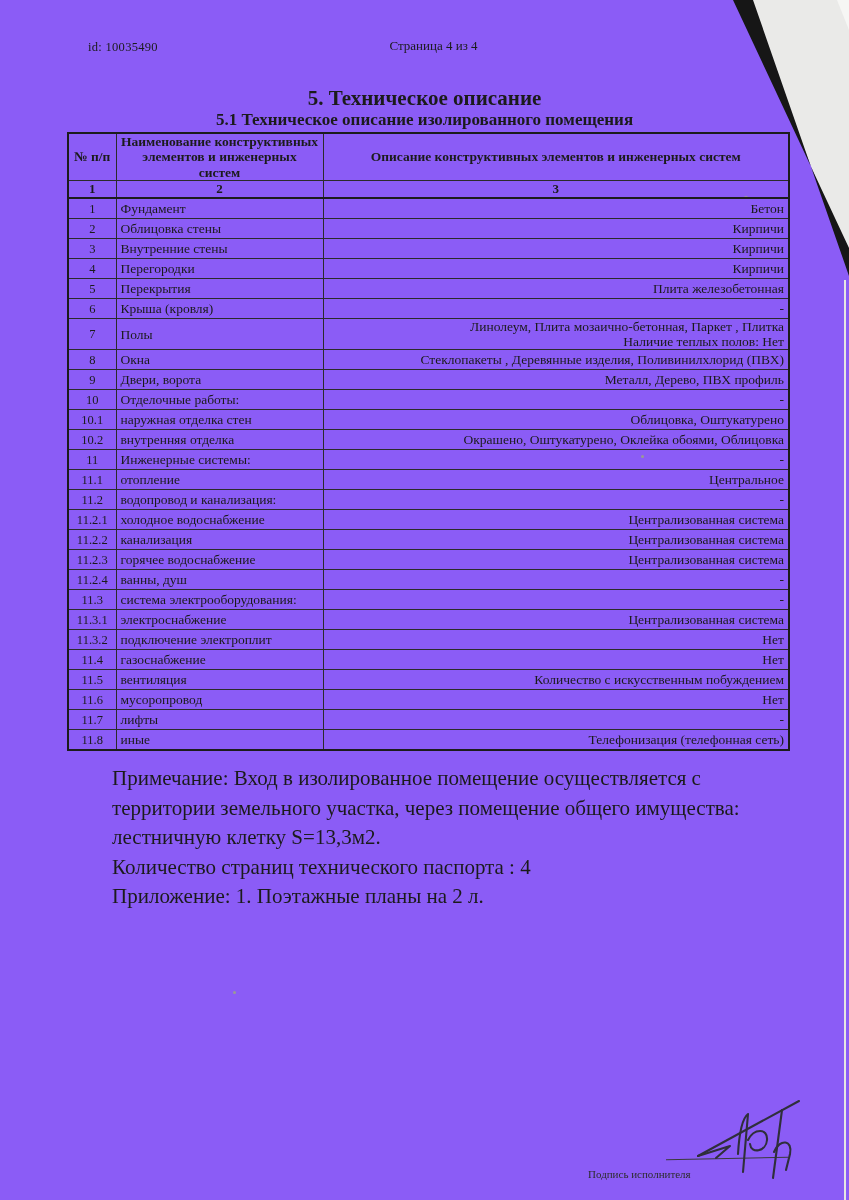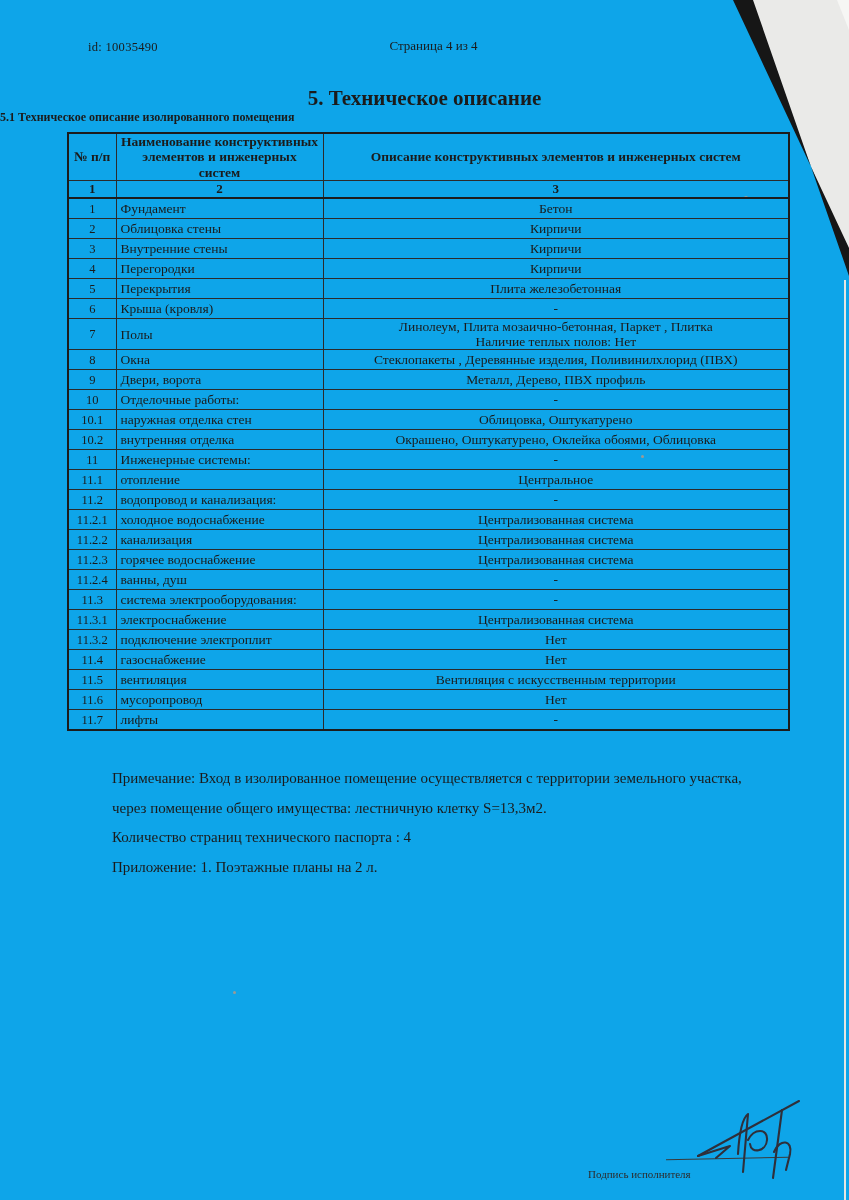--- a/index.html
+++ b/index.html
@@ -1,21 +1,21 @@
 <!DOCTYPE html>
 <html><head>
 <meta charset="utf-8">
 <style>
   html, body { margin: 0; padding: 0; background: #888; }
   .page {
     position: relative;
     width: 849px;
     height: 1200px;
     margin: 0 auto;
-    background: #0ea5e9;
+    background: #8b5cf6;
     overflow: hidden;
     font-family: "Liberation Serif", "DejaVu Serif", serif;
     color: #1b1b1b;
   }
 
   
   .corner-artifact {
     position: absolute;
     top: 0; right: 0;
     width: 120px; height: 300px;
@@ -52,21 +52,22 @@
     left: 0; top: 86px;
     width: 100%;
     text-align: center;
     font-size: 21px;
     font-weight: bold;
   }
   .title-2 {
     position: absolute;
     left: 0; top: 110px;
     width: 100%;
-    font-size: 12px;
+    text-align: center;
+    font-size: 17px;
     font-weight: bold;
   }
 
   
   table.tech {
     position: absolute;
     left: 67px; top: 132px;
     width: 723px;
     border-collapse: collapse;
     table-layout: fixed;
@@ -88,29 +89,29 @@
   table.tech thead td.idx {
     height: 16px;
     font-weight: bold;
     text-align: center;
     border-bottom: 2px solid #1c1c1c;
     font-size: 13px;
   }
   table.tech tbody td { height: 19px; line-height: 1.12; }
   td.c-num  { text-align: center; font-size: 12.5px; }
   td.c-name { text-align: left; padding-left: 5px; }
-  td.c-desc { text-align: center; }
+  td.c-desc { text-align: right; }
   td.c-desc div { display: block; }
 
   
   .notes {
     position: absolute;
     left: 112px; top: 764px;
     width: 660px;
-    font-size: 15px;
+    font-size: 21px;
     line-height: 29.5px;
   }
   .notes p { margin: 0; }
 
   
   .sig-label {
     position: absolute;
     left: 588px; top: 1145px;
     font-size: 11px;
     color: #2c2c2c;
@@ -302,35 +303,40 @@
 
     <tr>
       <td class="c-num">11.4</td>
       <td class="c-name">газоснабжение</td>
       <td class="c-desc">Нет</td>
     </tr>
 
     <tr>
       <td class="c-num">11.5</td>
       <td class="c-name">вентиляция</td>
-      <td class="c-desc">Вентиляция с искусственным территории</td>
+      <td class="c-desc">Количество с искусственным побуждением</td>
     </tr>
 
     <tr>
       <td class="c-num">11.6</td>
       <td class="c-name">мусоропровод</td>
       <td class="c-desc">Нет</td>
     </tr>
 
     <tr>
       <td class="c-num">11.7</td>
       <td class="c-name">лифты</td>
       <td class="c-desc">-</td>
     </tr>
 
+    <tr>
+      <td class="c-num">11.8</td>
+      <td class="c-name">иные</td>
+      <td class="c-desc">Телефонизация (телефонная сеть)</td>
+    </tr>
 
   </tbody>
   </table>
 
   <div class="notes">
     <p>Примечание: Вход в изолированное помещение осуществляется с территории земельного участка, через помещение общего имущества: лестничную клетку S=13,3м2.</p>
     <p>Количество страниц технического паспорта : 4</p>
     <p>Приложение: 1. Поэтажные планы  на 2 л.</p>
   </div>
 

